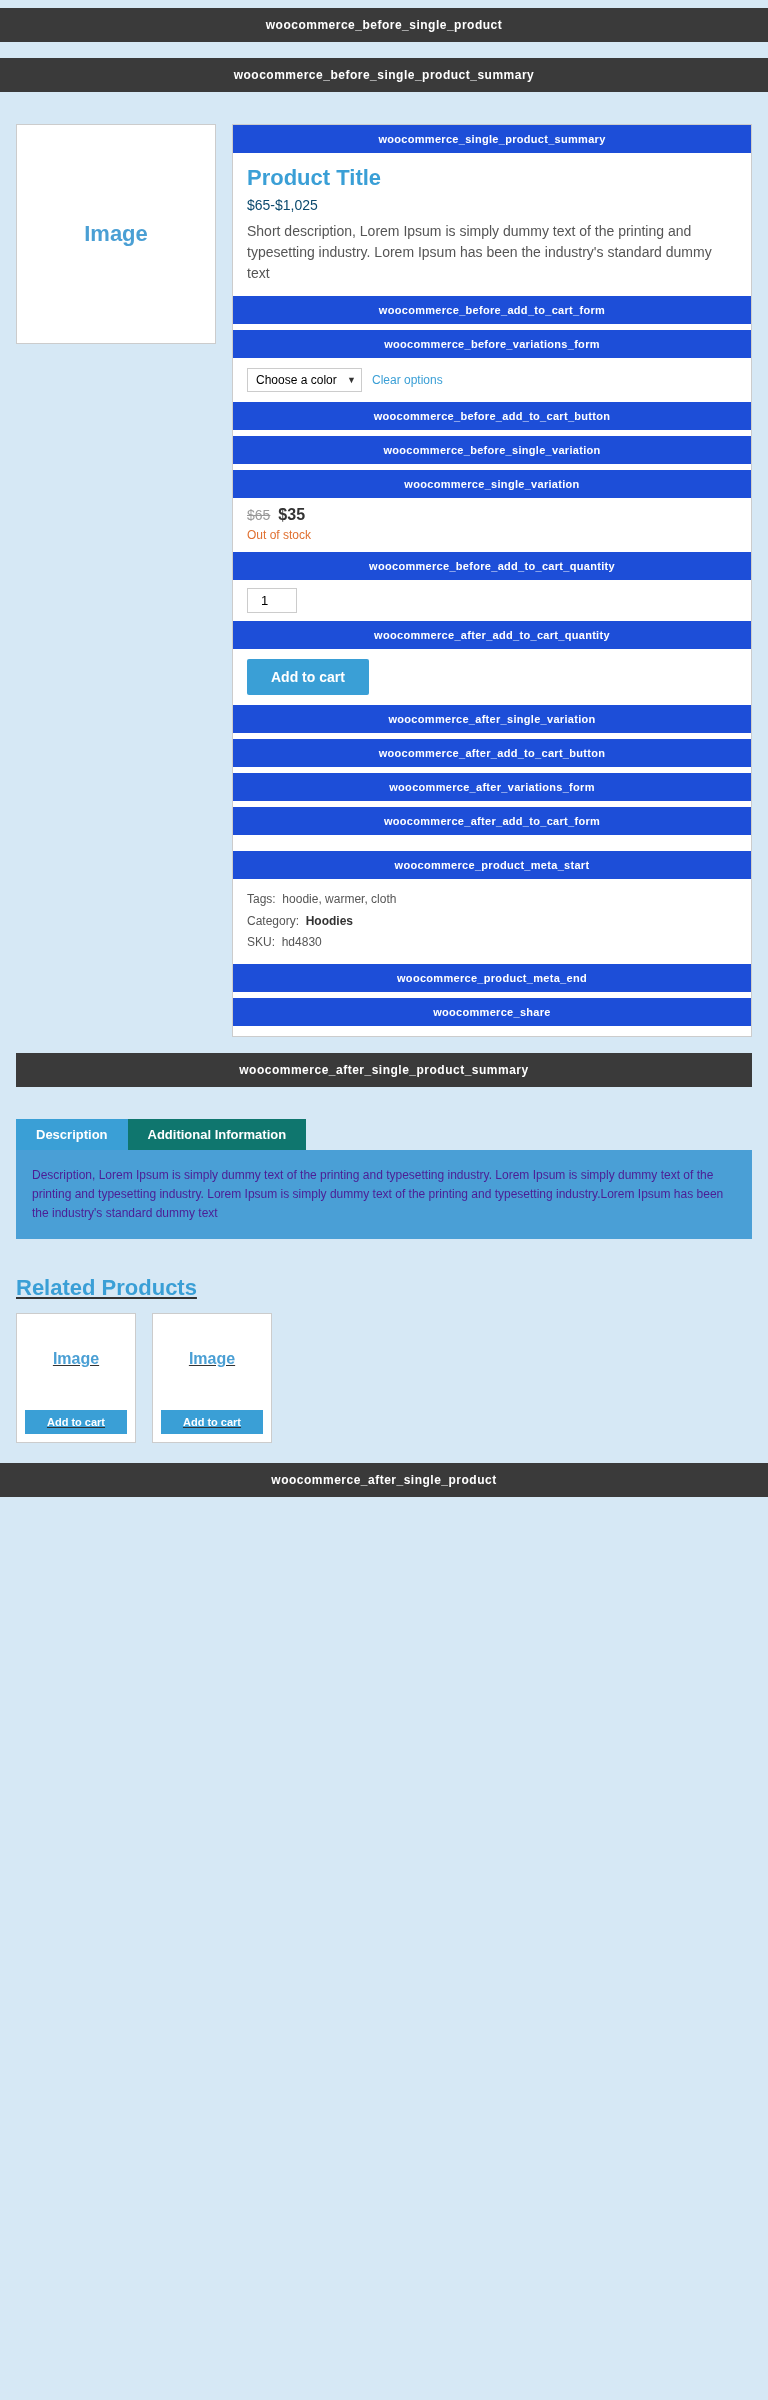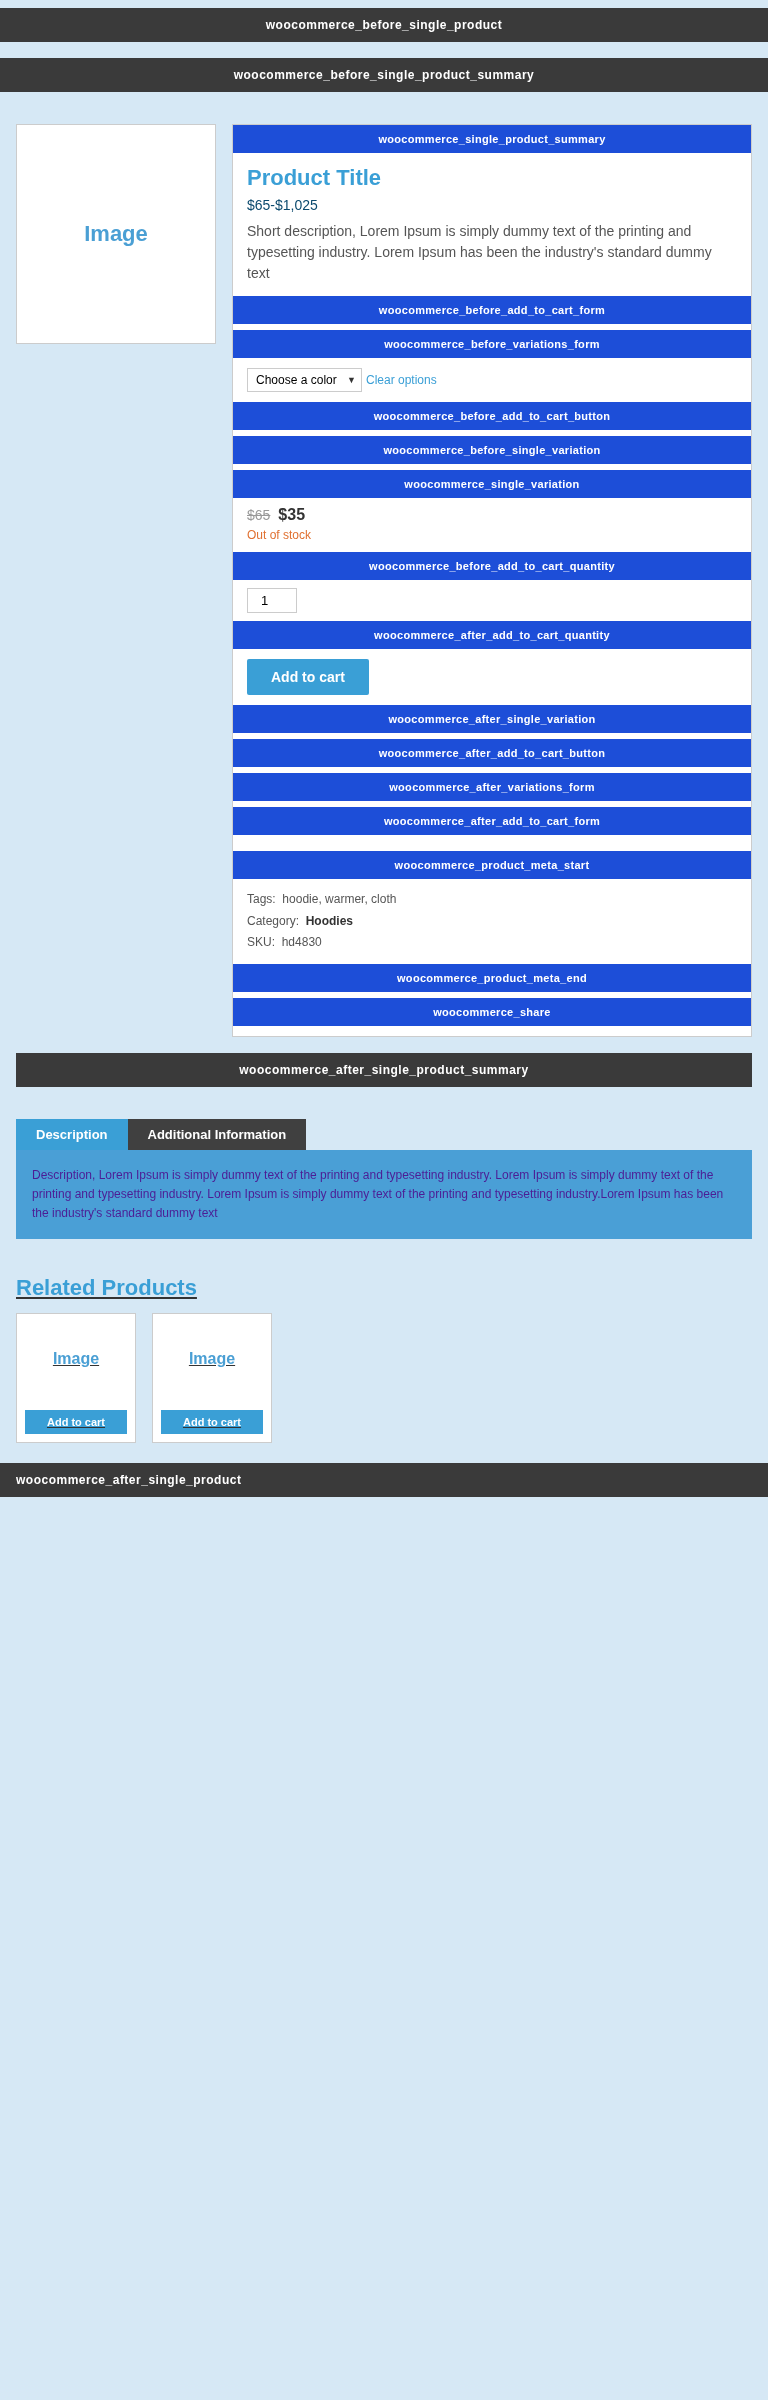--- a/index.html
+++ b/index.html
@@ -91,21 +91,21 @@
       padding: 0 14px 12px 14px;
       font-size: 14px;
       color: #555;
       line-height: 1.5;
     }
 
     .variation-row {
       padding: 10px 14px;
       display: flex;
       align-items: center;
-      gap: 4px;
+      gap: 10px;
     }
 
     .variation-select {
       border: 1px solid #ccc;
       background: #fff;
       padding: 4px 24px 4px 8px;
       font-size: 12px;
       appearance: none;
       -webkit-appearance: none;
       background-image: none;
@@ -228,21 +228,21 @@
       cursor: pointer;
       border: none;
     }
 
     .tab-btn.active {
       background-color: #3a9fd6;
       color: #fff;
     }
 
     .tab-btn.inactive {
-      background-color: #404040;
+      background-color: #0f766e;
       color: #fff;
     }
 
     .tab-content {
       background-color: #4a9fd6;
       color: #4c1d95;
       padding: 16px;
       font-size: 12px;
       line-height: 1.6;
     }
@@ -299,20 +299,21 @@
       font-size: 11px;
       font-weight: bold;
       cursor: pointer;
       text-align: center;
     }
 
     
     .footer-hook-bar {
       background-color: #3a3a3a;
       color: #fff;
+      text-align: center;
       padding: 10px 16px;
       font-size: 12px;
       font-weight: bold;
       letter-spacing: 0.5px;
       margin: 16px 0 0 0;
     }
 
     .inner-spacer { height: 6px; }
   </style>
 </head>

